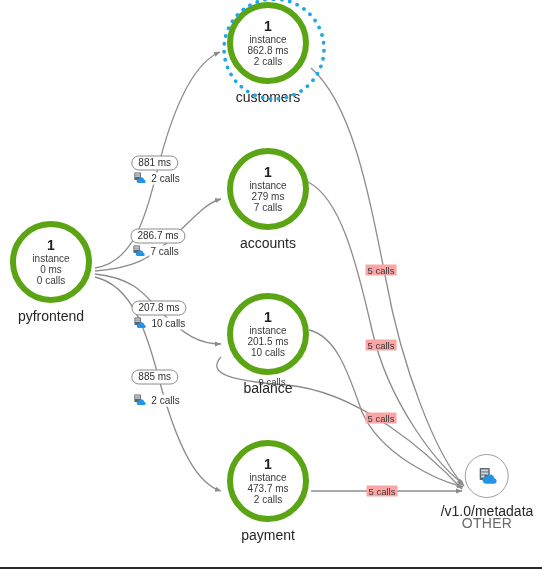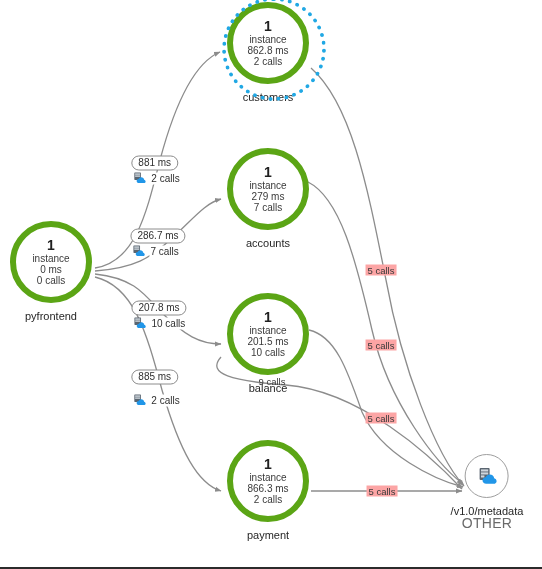--- a/index.html
+++ b/index.html
@@ -56,21 +56,21 @@
   .n-count{
     font-size:14px;font-weight:bold;color:#202020;
     line-height:13px;margin-bottom:1px;
   }
   .n-instance,.n-ms,.n-calls{
     font-size:10px;color:#3a3a3a;line-height:11px;
     white-space:nowrap;
   }
   .n-label{
     margin-top:7px;
-    font-size:11px;color:#262626;
+    font-size:14px;color:#262626;
     text-align:left;white-space:nowrap;
     line-height:13px;
   }
   .n-sub{
     font-size:14px;color:#6a6a6a;
     text-align:center;line-height:10px;
     letter-spacing:.3px;
   }
   
   .edge-label{
@@ -180,21 +180,21 @@
       <div class="n-ms">201.5 ms</div>
       <div class="n-calls">10 calls</div>
     </div>
     <div class="n-label">balance</div>
   </div>
 
   <div class="node" style="left:268px;top:491px;">
     <div class="circle service">
       <div class="n-count">1</div>
       <div class="n-instance">instance</div>
-      <div class="n-ms">866.3 ms</div>
+      <div class="n-ms">473.7 ms</div>
       <div class="n-calls">2 calls</div>
     </div>
     <div class="n-label">payment</div>
   </div>
 
   <div class="node" style="left:487px;top:491px;">
     <div class="circle endpoint">
       <span class="ico">
         <svg width="25" height="25" viewBox="0 0 25 25">
           <rect x="5" y="4" width="10" height="12" rx="1" fill="#5a6570"></rect>

